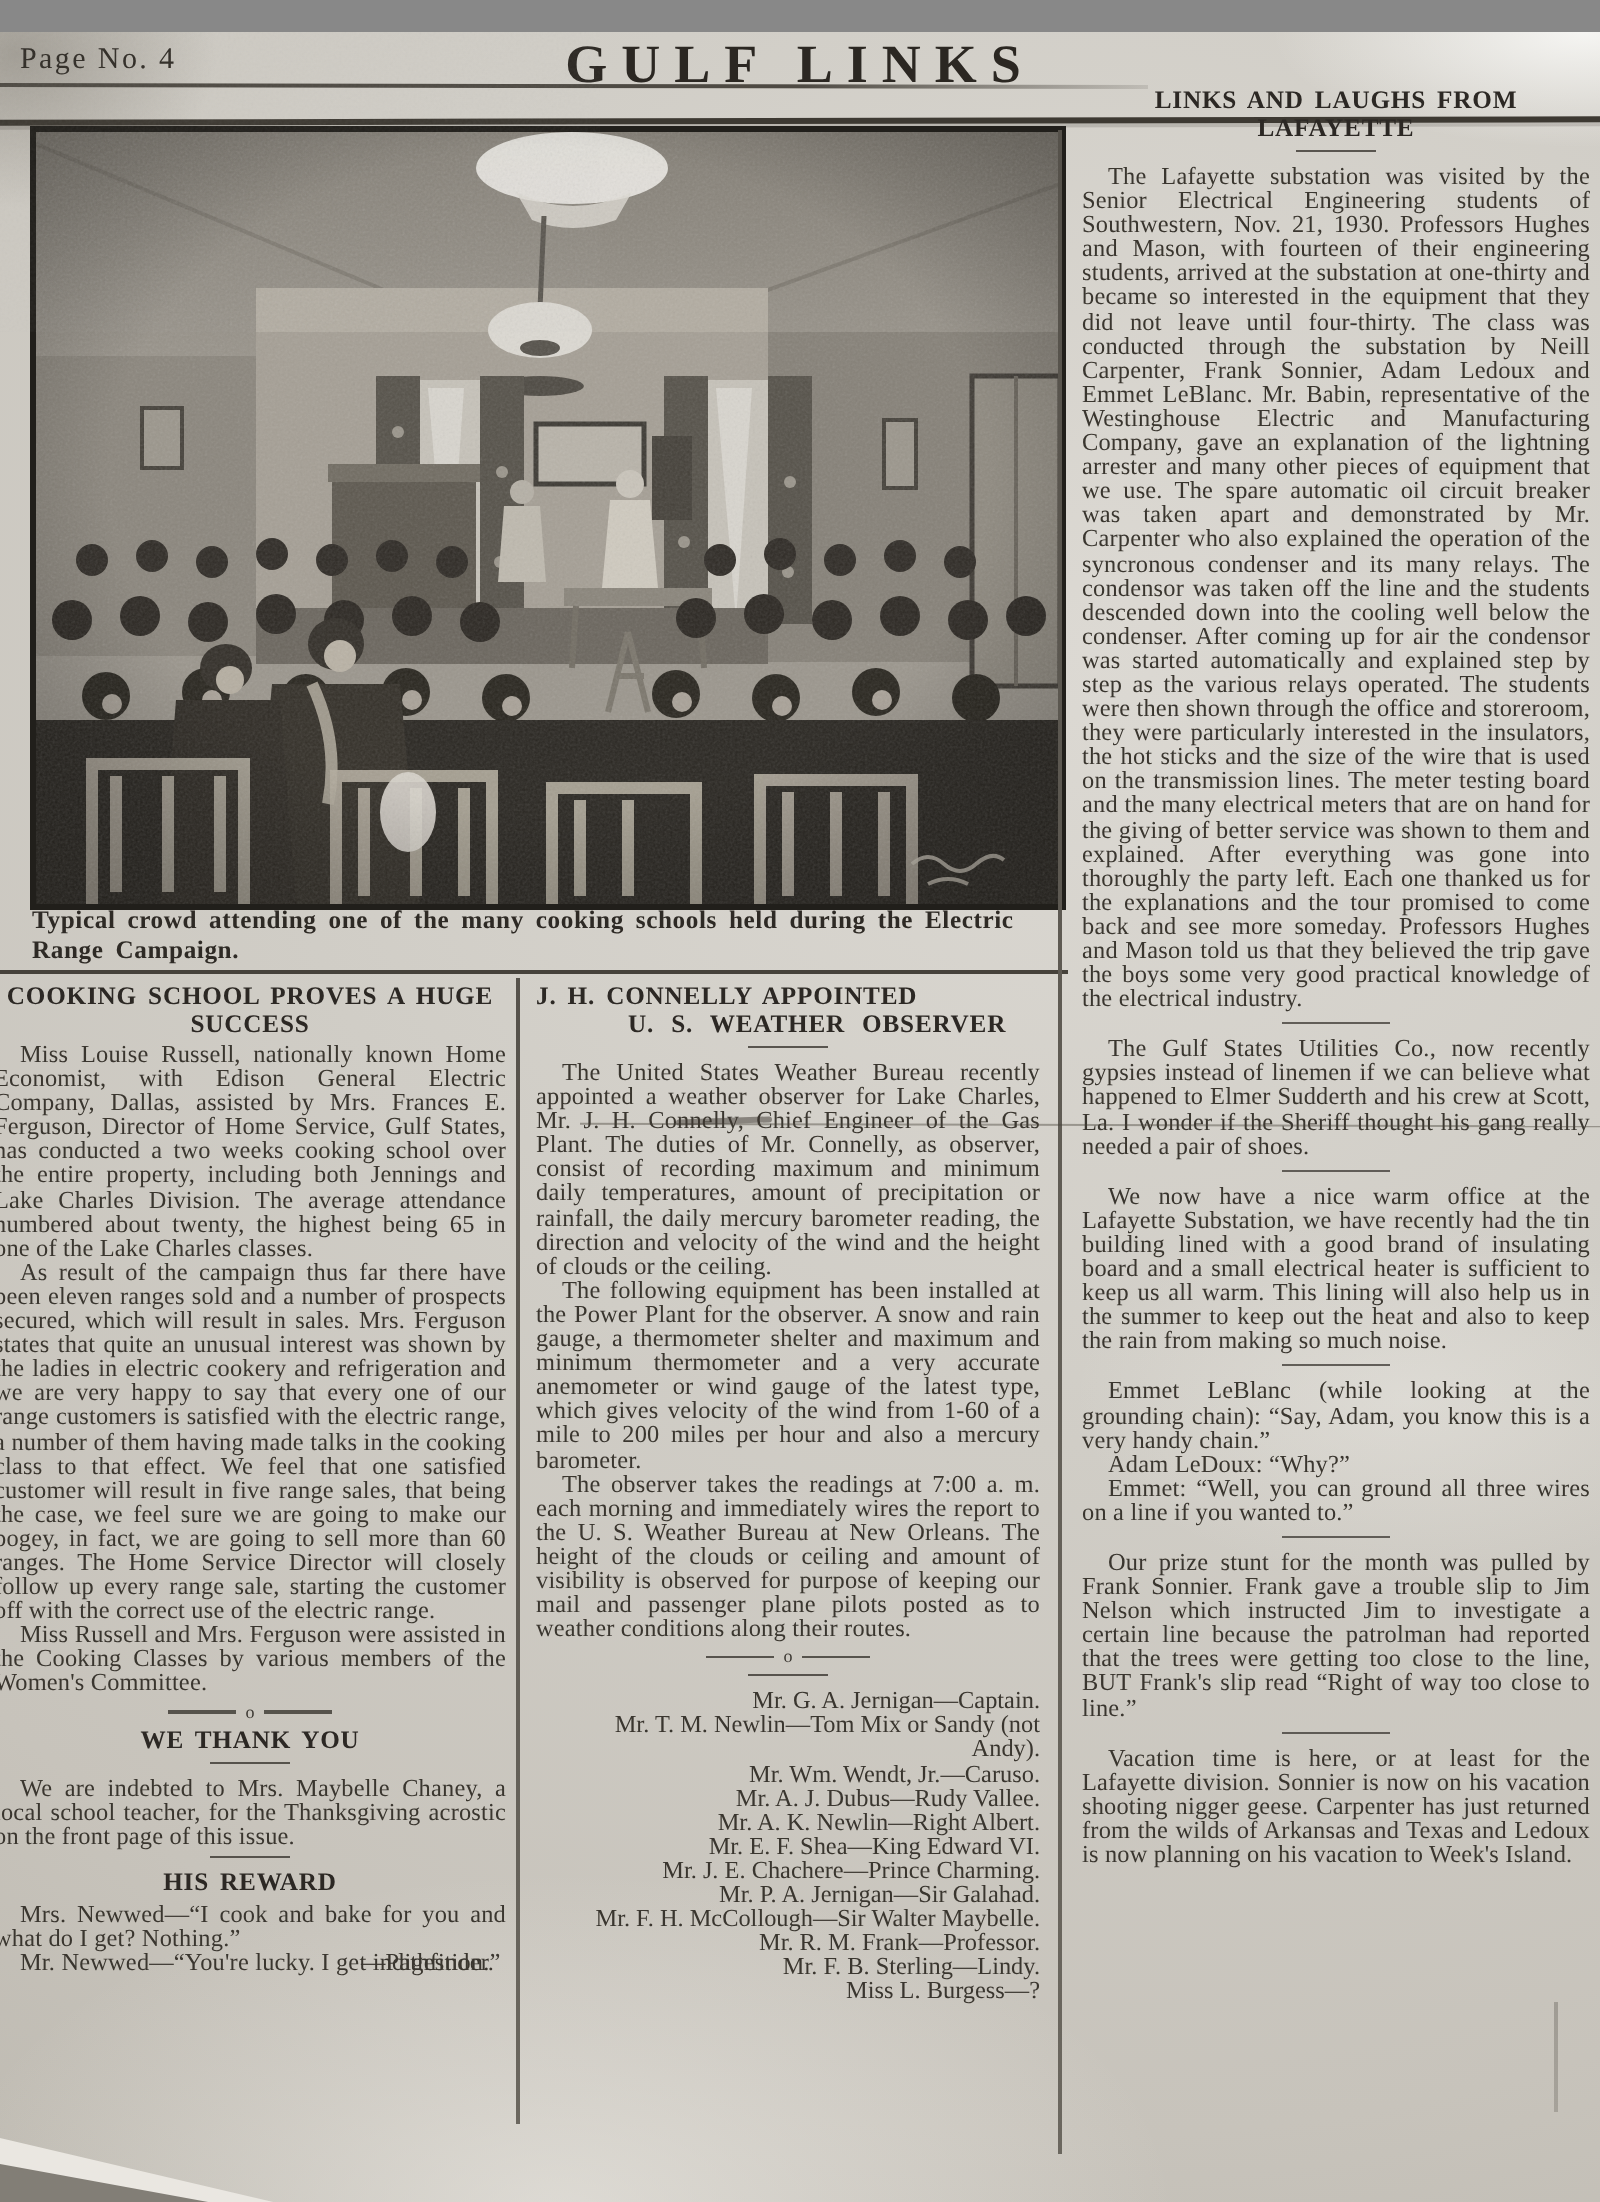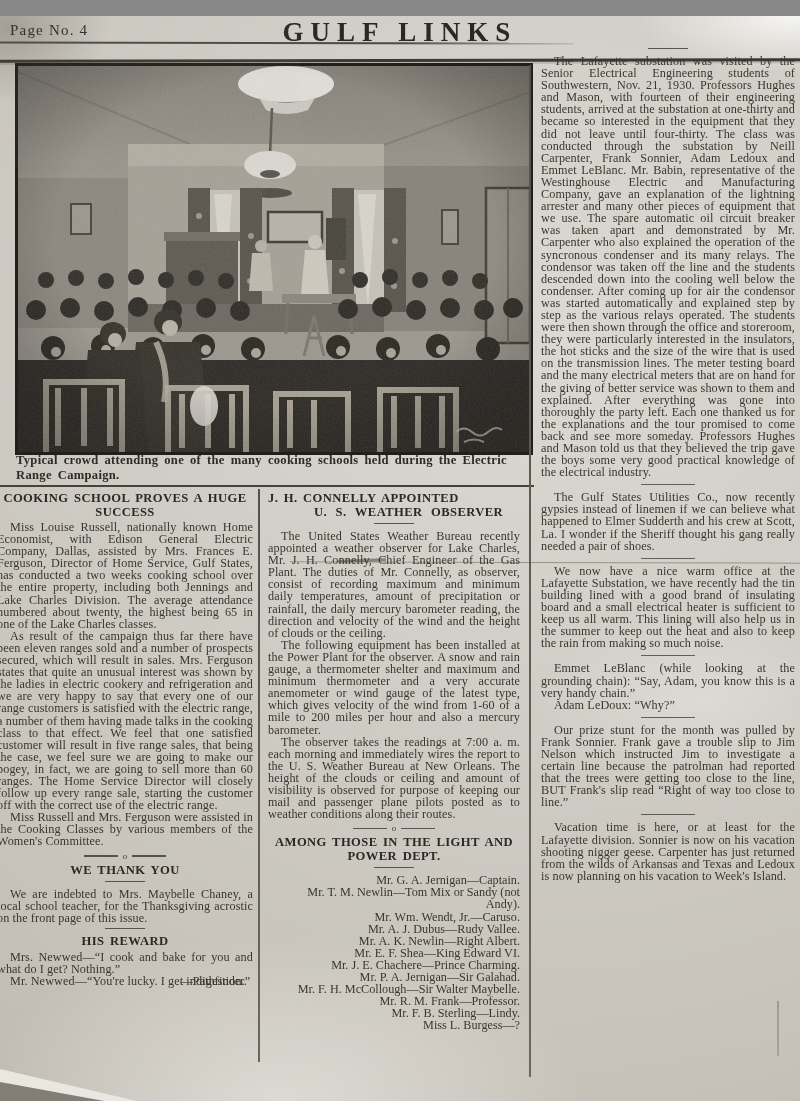--- a/index.html
+++ b/index.html
@@ -251,49 +251,50 @@
     <h2 class="headline hl-indent">U. S. WEATHER OBSERVER</h2>
     <hr class="hrule-short">
     <p class="bp">The United States Weather Bureau recently appointed a weather observer for Lake Charles, Mr. J. H. Connelly, Chief Engineer of the Gas Plant. The duties of Mr. Connelly, as observer, consist of recording maximum and minimum daily temperatures, amount of precipitation or rainfall, the daily mercury barometer reading, the direction and velocity of the wind and the height of clouds or the ceiling.</p>
     <p class="bp">The following equipment has been installed at the Power Plant for the observer. A snow and rain gauge, a thermometer shelter and maximum and minimum thermometer and a very accurate anemometer or wind gauge of the latest type, which gives velocity of the wind from 1-60 of a mile to 200 miles per hour and also a mercury barometer.</p>
     <p class="bp">The observer takes the readings at 7:00 a. m. each morning and immediately wires the report to the U. S. Weather Bureau at New Orleans. The height of the clouds or ceiling and amount of visibility is observed for purpose of keeping our mail and passenger plane pilots posted as to weather conditions along their routes.</p>
     <div class="sep-o">
       <span class="bar"></span>
         <span class="oglyph">o</span>
         <span class="bar"></span>
     </div>
-    <h2 class="headline">AMONG THOSE IN THE LIGHT AND POWER DEPT.</h2>
     <hr class="hrule-short">
     <div>
         <p class="name-line">Mr. G. A. Jernigan—Captain.</p>
         <p class="name-line">Mr. T. M. Newlin—Tom Mix or Sandy (not Andy).</p>
         <p class="name-line">Mr. Wm. Wendt, Jr.—Caruso.</p>
         <p class="name-line">Mr. A. J. Dubus—Rudy Vallee.</p>
         <p class="name-line">Mr. A. K. Newlin—Right Albert.</p>
         <p class="name-line">Mr. E. F. Shea—King Edward VI.</p>
         <p class="name-line">Mr. J. E. Chachere—Prince Charming.</p>
         <p class="name-line">Mr. P. A. Jernigan—Sir Galahad.</p>
         <p class="name-line">Mr. F. H. McCollough—Sir Walter Maybelle.</p>
         <p class="name-line">Mr. R. M. Frank—Professor.</p>
         <p class="name-line">Mr. F. B. Sterling—Lindy.</p>
         <p class="name-line">Miss L. Burgess—?</p>
       </div>
   </div>
 
   <div class="col col-right">
+    <h2 class="headline rc-headline">LINKS AND LAUGHS FROM LAFAYETTE</h2>
     <hr class="hrule-short">
     <div>
         <p class="bp">The Lafayette substation was visited by the Senior Electrical Engineering students of Southwestern, Nov. 21, 1930. Professors Hughes and Mason, with fourteen of their engineering students, arrived at the substation at one-thirty and became so interested in the equipment that they did not leave until four-thirty.  The class was conducted through the substation by Neill Carpenter, Frank Sonnier, Adam Ledoux and Emmet LeBlanc.  Mr. Babin, representative of the Westinghouse Electric and Manufacturing Company, gave an explanation of the lightning arrester and many other pieces of equipment that we use.  The spare automatic oil circuit breaker was taken apart and demonstrated by Mr. Carpenter who also explained the operation of the syncronous condenser and its many relays.  The condensor was taken off the line and the students descended down into the cooling well below the condenser.  After coming up for air the condensor was started automatically and explained step by step as the various relays operated.  The students were then shown through the office and storeroom, they were particularly interested in the insulators, the hot sticks and the size of the wire that is used on the transmission lines.  The meter testing board and the many electrical meters that are on hand for the giving of better service was shown to them and explained. After everything was gone into thoroughly the party left.  Each one thanked us for the explanations and the tour promised to come back and see more someday.  Professors Hughes and Mason told us that they believed the trip gave the boys some very good practical knowledge of the electrical industry.</p>
         <div class="sep-rule"></div>
         <p class="bp">The Gulf States Utilities Co., now recently gypsies instead of linemen if we can believe what happened to Elmer Sudderth and his crew at Scott, La.  I wonder if the Sheriff thought his gang really needed a pair of shoes.</p>
         <div class="sep-rule"></div>
         <p class="bp">We now have a nice warm office at the Lafayette Substation, we have recently had the tin building lined with a good brand of insulating board and a small electrical heater is sufficient to keep us all warm.  This lining will also help us in the summer to keep out the heat and also to keep the rain from making so much noise.</p>
         <div class="sep-rule"></div>
         <p class="bp">Emmet LeBlanc (while looking at the grounding chain): “Say, Adam, you know this is a very handy chain.”</p>
         <p class="bp">Adam LeDoux: “Why?”</p>
+        <p class="bp">Emmet: “Well, you can ground all three wires on a line if you wanted to.”</p>
         <div class="sep-rule"></div>
         <p class="bp">Our prize stunt for the month was pulled by Frank Sonnier.  Frank gave a trouble slip to Jim Nelson which instructed Jim to investigate a certain line because the patrolman had reported that the trees were getting too close to the line, BUT Frank's slip read “Right of way too close to line.”</p>
         <div class="sep-rule"></div>
         <p class="bp">Vacation time is here, or at least for the Lafayette division.  Sonnier is now on his vacation shooting nigger geese. Carpenter has just returned from the wilds of Arkansas and Texas and Ledoux is now planning on his vacation to Week's Island.</p>
       </div>
   </div>
 
   <div class="scratch"></div>
   <div class="scratch-blob"></div>
 

